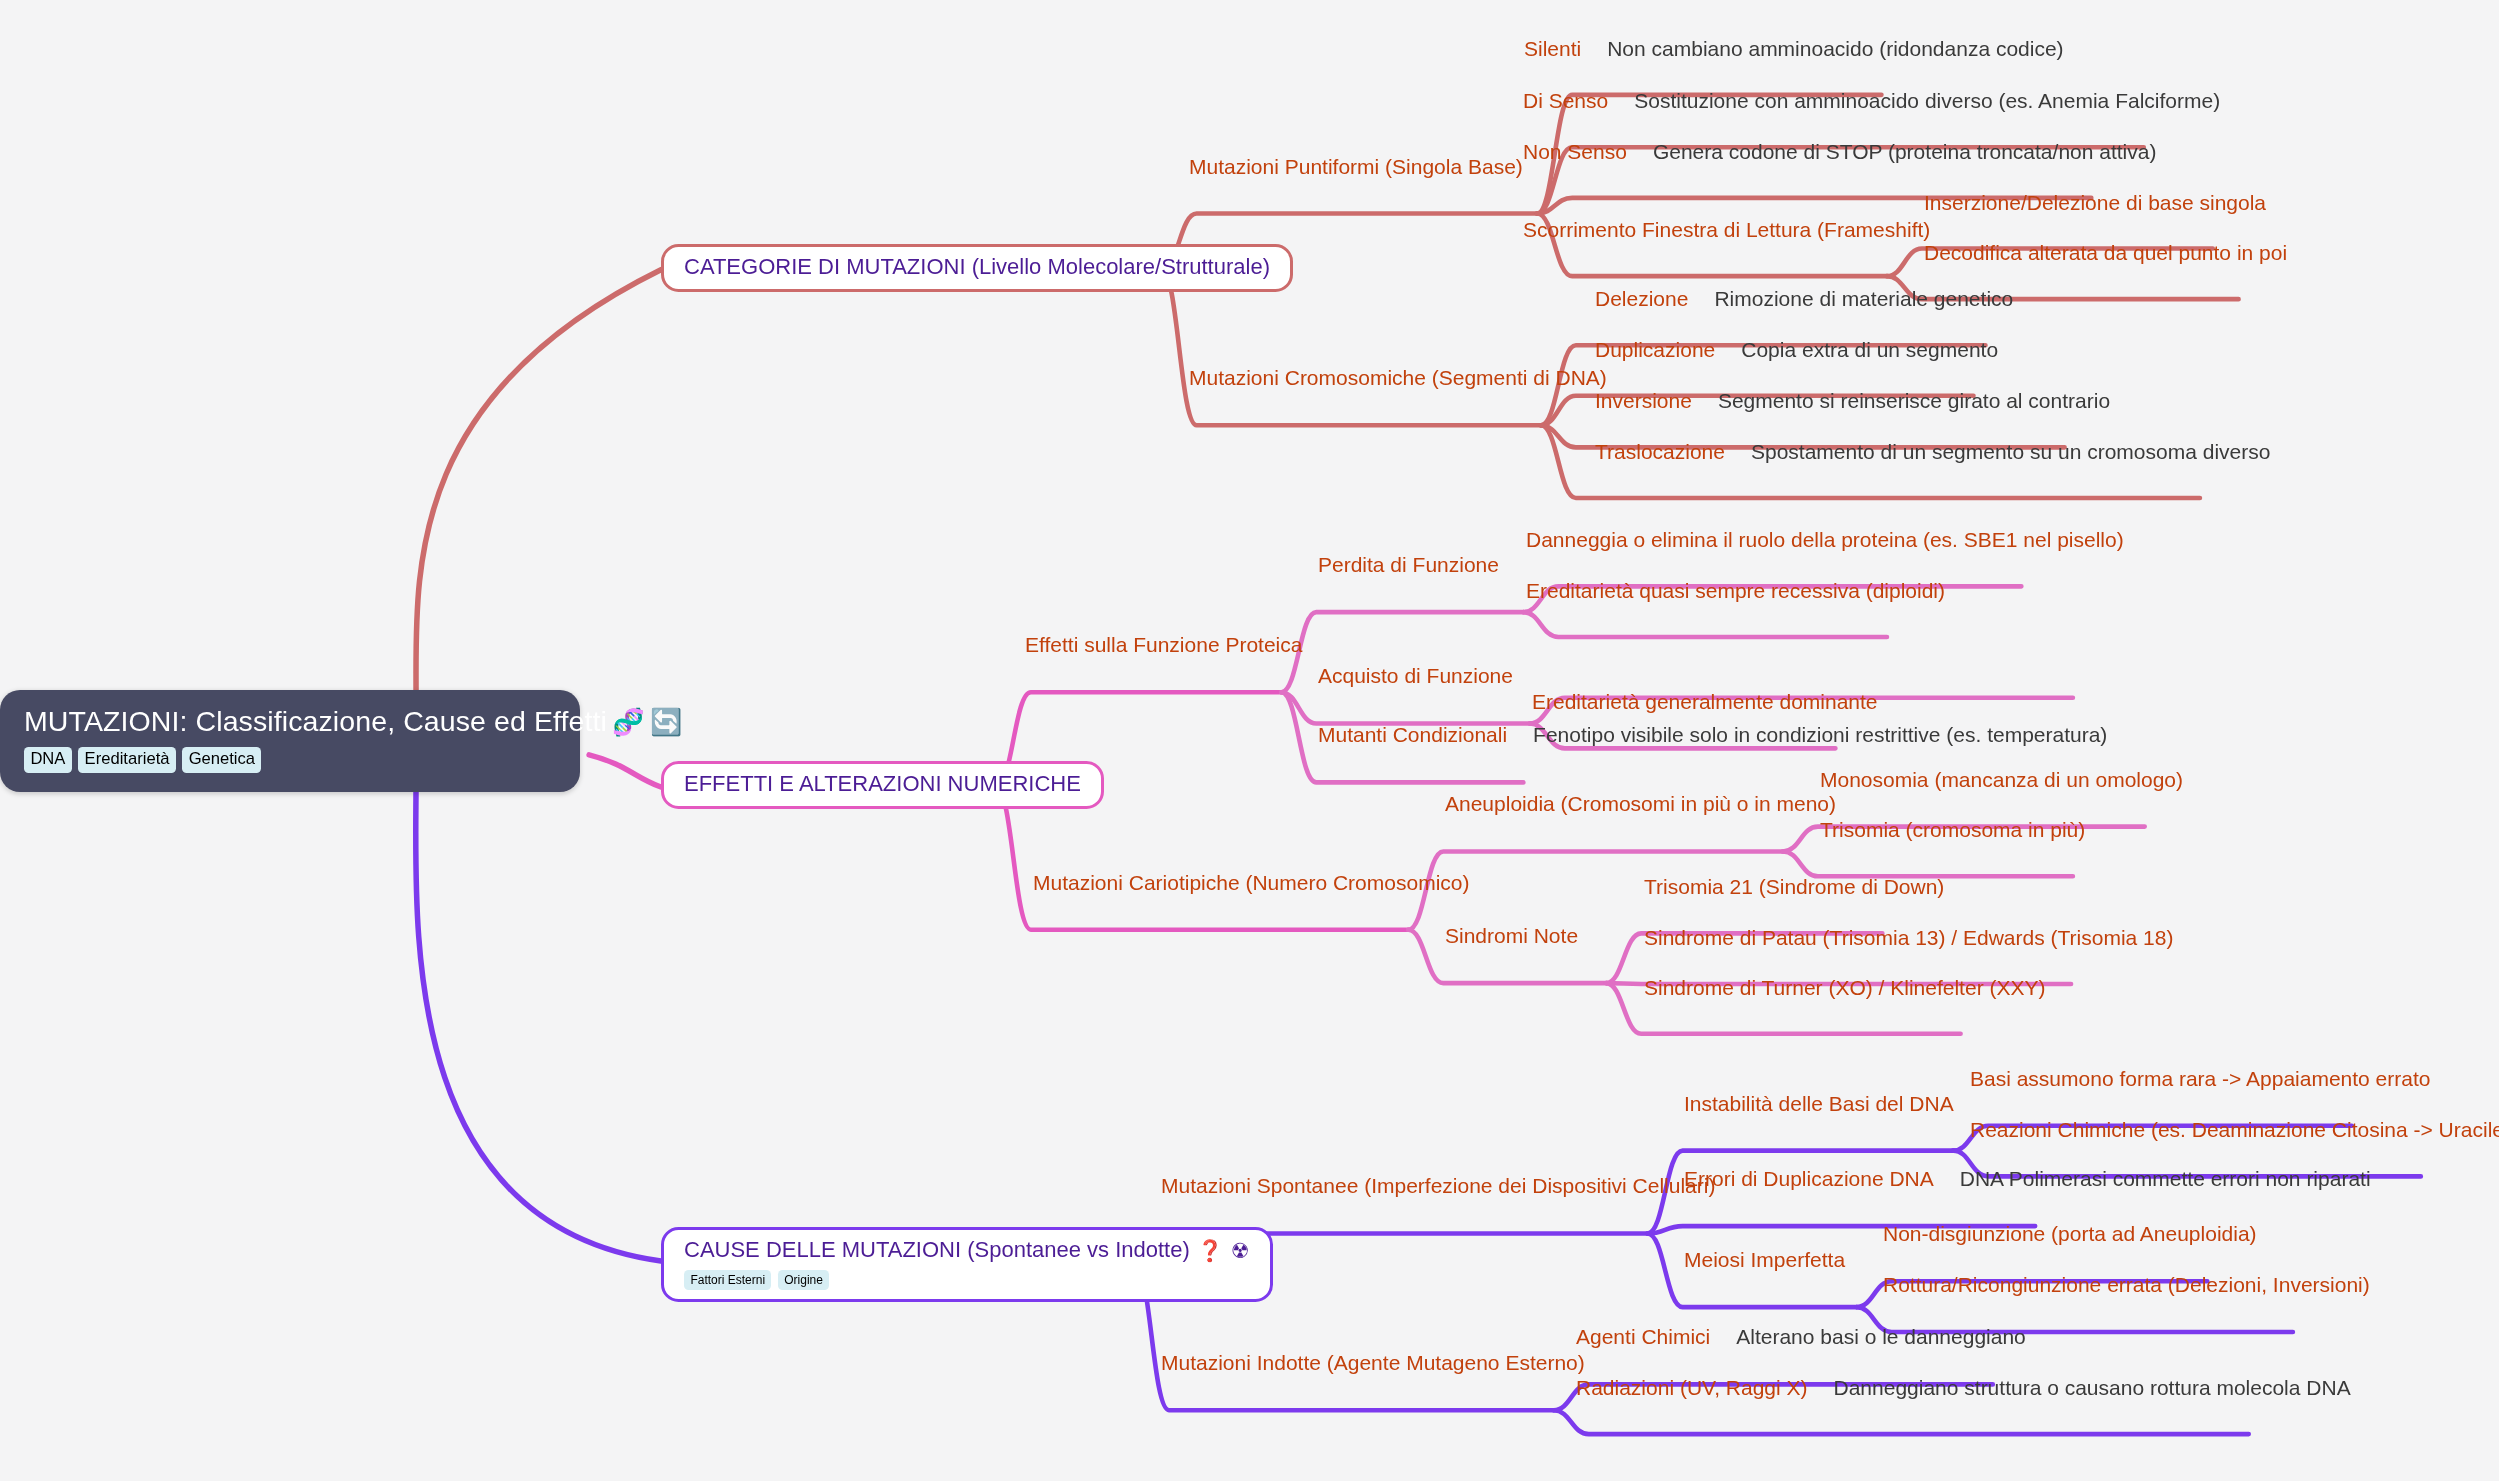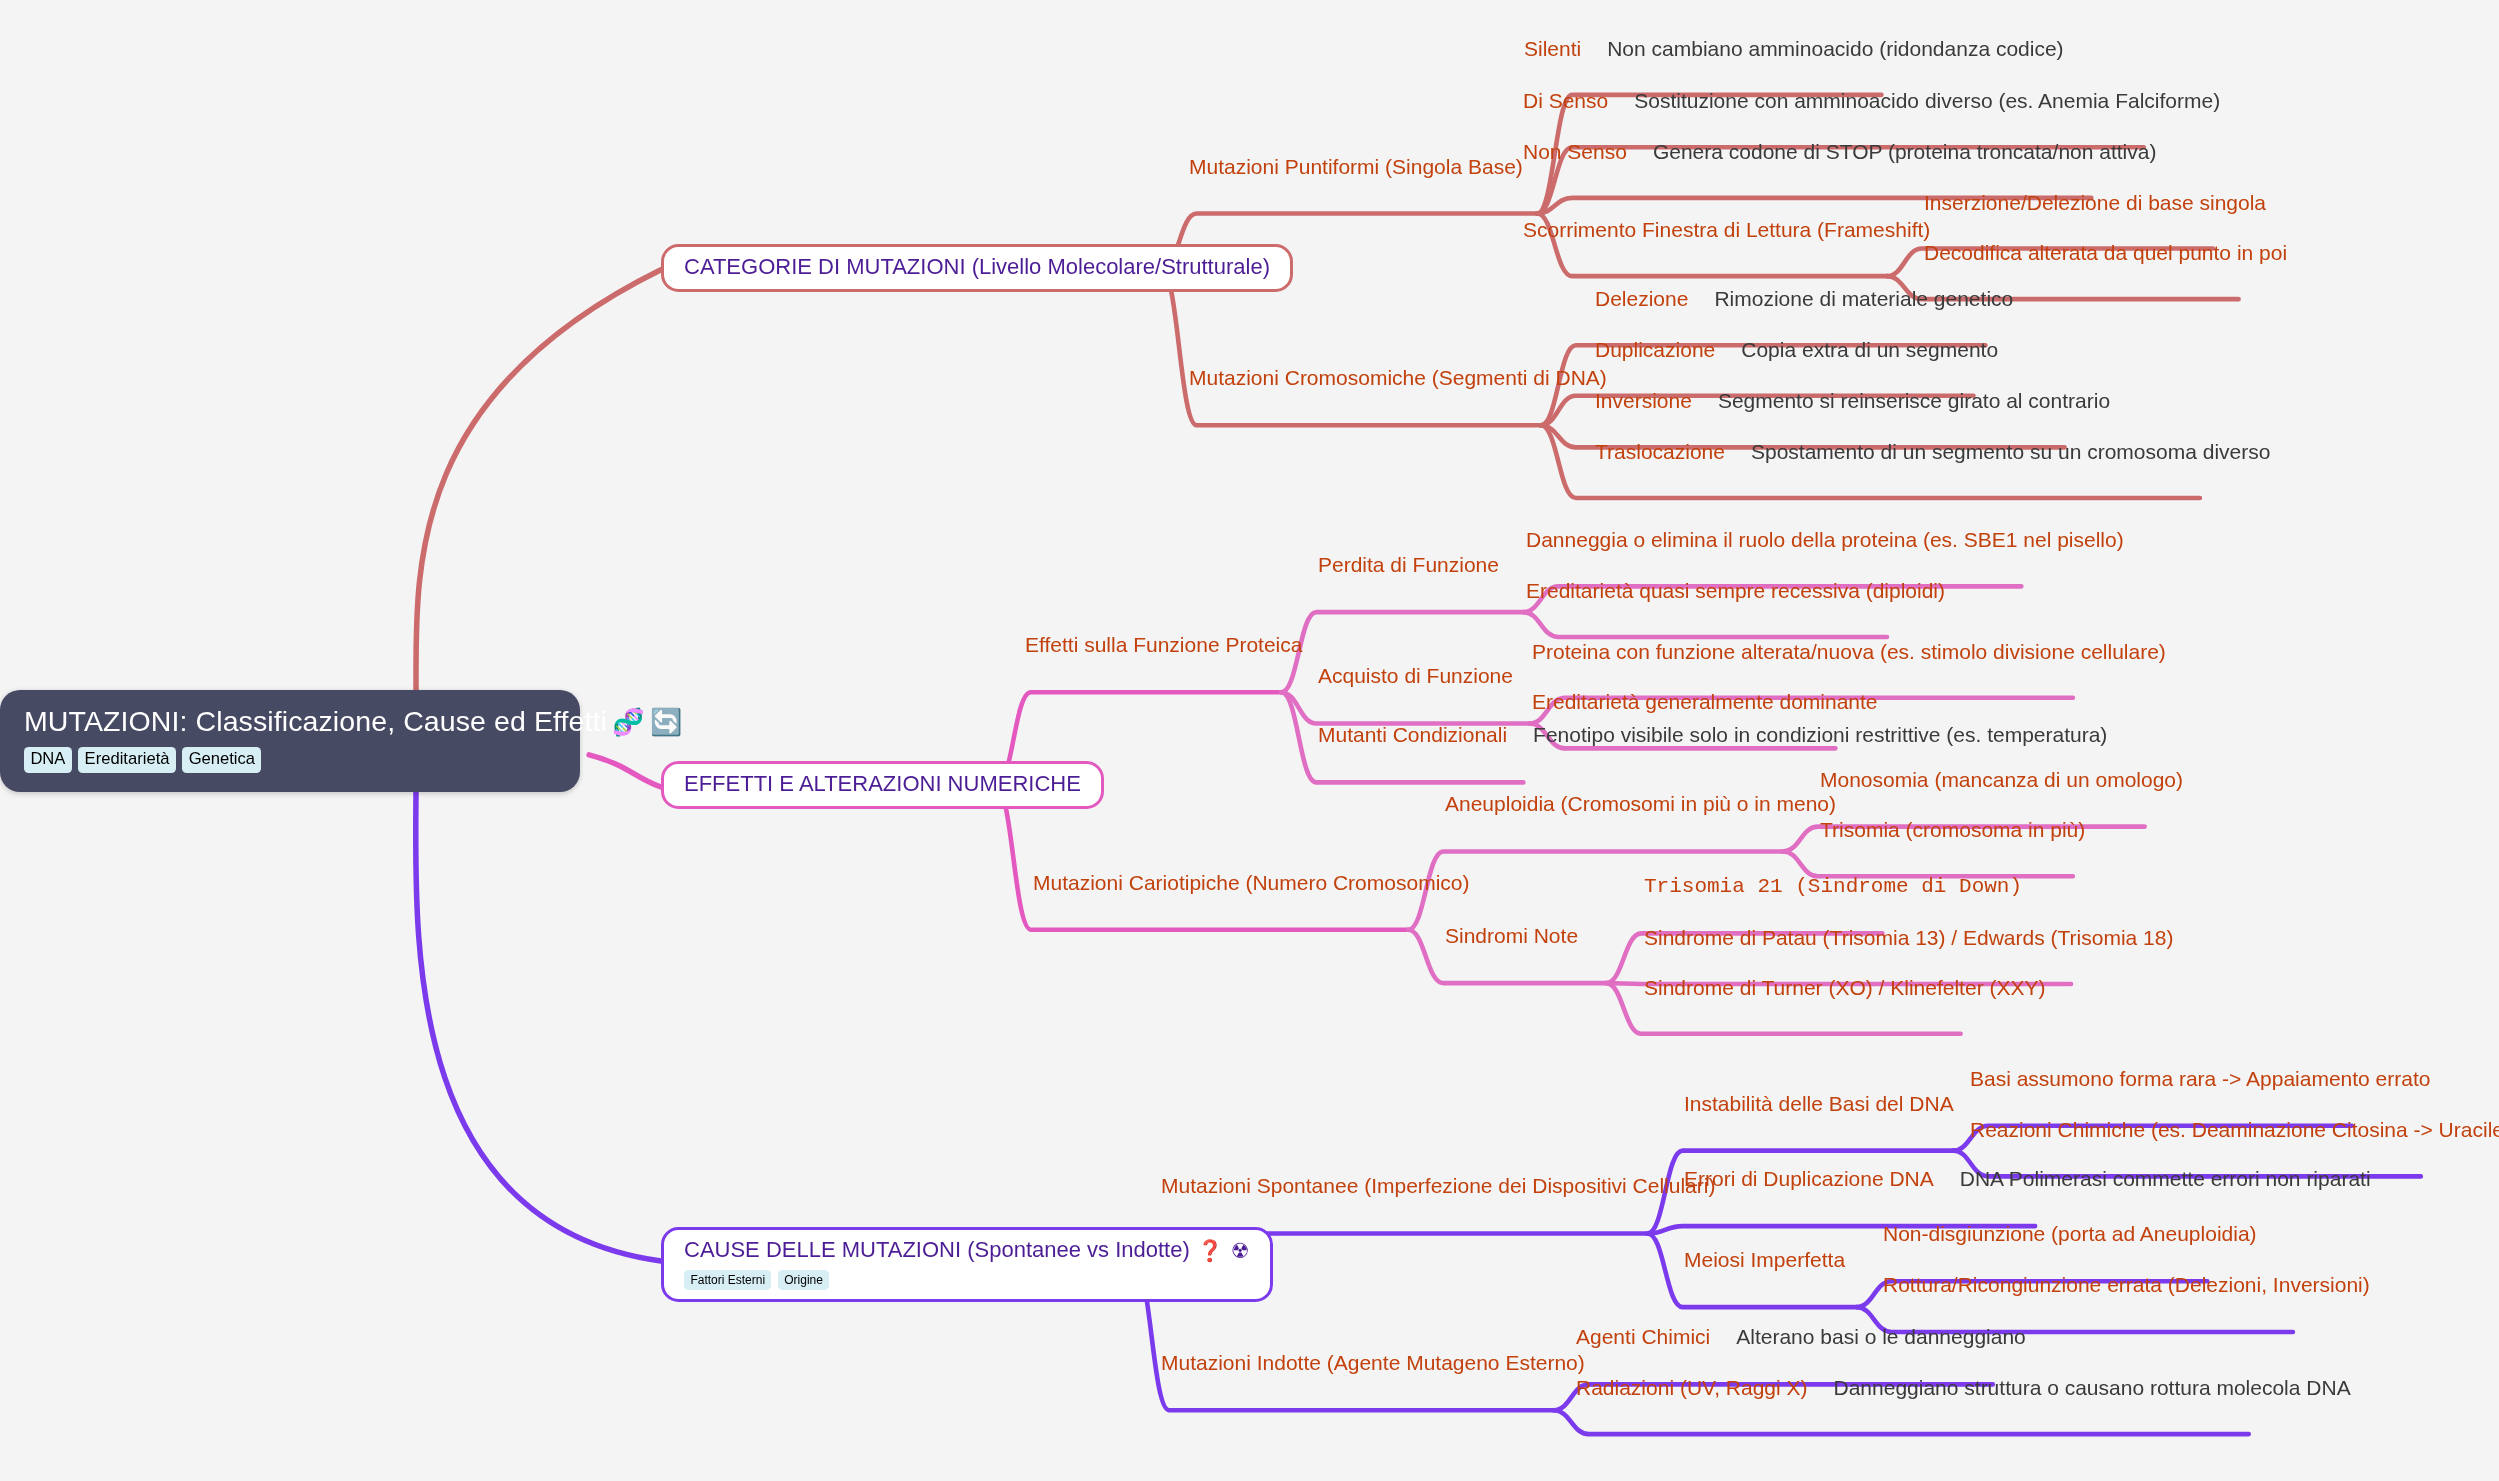--- a/index.html
+++ b/index.html
@@ -248,23 +248,20 @@
   </div>
   <div class="node" style="left:1526px; top:528px;">
     <span class="lbl">Danneggia o elimina il ruolo della proteina (es. SBE1 nel pisello)</span>
   </div>
   <div class="node" style="left:1526px; top:579px;">
     <span class="lbl">Ereditarietà quasi sempre recessiva (diploidi)</span>
   </div>
   <div class="node" style="left:1318px; top:664px;">
     <span class="lbl">Acquisto di Funzione</span>
   </div>
-  <div class="node" style="left:1532px; top:640px;">
-    <span class="lbl">Proteina con funzione alterata/nuova (es. stimolo divisione cellulare)</span>
-  </div>
   <div class="node" style="left:1532px; top:690px;">
     <span class="lbl">Ereditarietà generalmente dominante</span>
   </div>
   <div class="node" style="left:1318px; top:723px;">
     <span class="lbl">Mutanti Condizionali</span>
     <span class="desc">Fenotipo visibile solo in condizioni restrittive (es. temperatura)</span>
   </div>
 
   <div class="node" style="left:1033px; top:871px;">
     <span class="lbl">Mutazioni Cariotipiche (Numero Cromosomico)</span>
@@ -274,21 +271,21 @@
   </div>
   <div class="node" style="left:1820px; top:768px;">
     <span class="lbl">Monosomia (mancanza di un omologo)</span>
   </div>
   <div class="node" style="left:1820px; top:818px;">
     <span class="lbl">Trisomia (cromosoma in più)</span>
   </div>
   <div class="node" style="left:1445px; top:924px;">
     <span class="lbl">Sindromi Note</span>
   </div>
-  <div class="node" style="left:1644px; top:875px;font-family:Liberation Mono, monospace;">
+  <div class="node" style="left:1644px; top:875px;">
     <span class="lbl">Trisomia 21 (Sindrome di Down)</span>
   </div>
   <div class="node" style="left:1644px; top:926px;">
     <span class="lbl">Sindrome di Patau (Trisomia 13) / Edwards (Trisomia 18)</span>
   </div>
   <div class="node" style="left:1644px; top:976px;">
     <span class="lbl">Sindrome di Turner (XO) / Klinefelter (XXY)</span>
   </div>
 
   <div class="node" style="left:1161px; top:1174px;">

